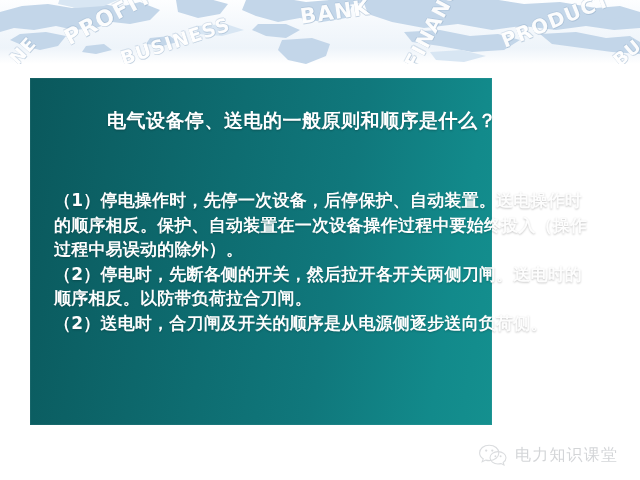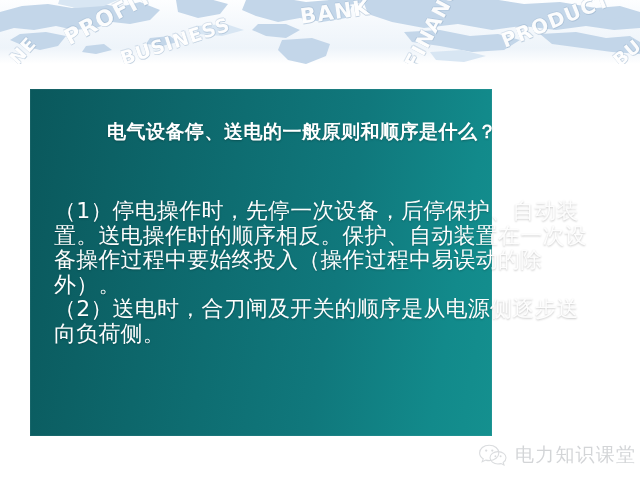--- a/index.html
+++ b/index.html
@@ -46,21 +46,21 @@
   .wm-bank     { left: 300px; top: 0px;  font-size: 21px; transform: rotate(-8deg); }
   .wm-financy  { left: 382px; top: 8px;  font-size: 20px; transform: rotate(-62deg); }
   .wm-product  { left: 498px; top: 8px;  font-size: 20px; transform: rotate(-22deg); }
   .wm-edge     { left: 612px; top: 42px; font-size: 18px; transform: rotate(-40deg); }
   .wm-left     { left: 8px;   top: 40px; font-size: 18px; transform: rotate(-48deg); }
 
   
   #content-panel {
     position: absolute;
     left: 30px;
-    top: 89px;
+    top: 78px;
     width: 462px;
     height: 347px;
     background: linear-gradient(100deg,
                 #0a585c 0%,
                 #0c6165 18%,
                 #0e6d71 42%,
                 #10787c 65%,
                 #128a8b 88%,
                 #14908f 100%);
     box-shadow: 0 0 0 1px rgba(255,255,255,0.05) inset;
@@ -80,22 +80,22 @@
     padding-right: 36px;
     box-sizing: border-box;
   }
 
   #panel-body {
     position: absolute;
     left: 24px;
     top: 110px;
     width: 540px;
     color: #fdfdfd;
-    font-size: 22px;
-    font-weight: 400;
+    font-size: 17px;
+    font-weight: 700;
     line-height: 24.5px;
     letter-spacing: 0.2px;
     text-shadow: 0 1px 2px rgba(0,0,0,0.22);
   }
   #panel-body .para {
     margin: 0;
     text-indent: 0;
     white-space: pre-wrap;
     word-break: break-all;
   }
@@ -112,21 +112,21 @@
     gap: 7px;
     opacity: 0.62;
   }
   #footer-watermark .wechat-mark {
     width: 30px;
     height: 26px;
     flex: 0 0 auto;
   }
   #footer-watermark .wm-label {
     color: #b9bcc0;
-    font-size: 19px;
+    font-size: 16px;
     font-weight: 400;
     letter-spacing: 1.2px;
     white-space: nowrap;
   }
 </style>
 </head>
 <body>
 
 <div id="header-band">
 
@@ -170,20 +170,21 @@
     <span class="wm-text wm-left">NE</span>
   </div>
 </div>
 
 <div id="content-panel">
 
   <div id="panel-title">电气设备停、送电的一般原则和顺序是什么？</div>
 
   <div id="panel-body">
     <p class="para">（1）停电操作时，先停一次设备，后停保护、自动装置。送电操作时的顺序相反。保护、自动装置在一次设备操作过程中要始终投入（操作过程中易误动的除外）。</p>
+    <p class="para">（2）停电时，先断各侧的开关，然后拉开各开关两侧刀闸。送电时的顺序相反。以防带负荷拉合刀闸。</p>
     <p class="para">（2）送电时，合刀闸及开关的顺序是从电源侧逐步送向负荷侧。</p>
   </div>
 
 </div>
 
 <div id="footer-watermark">
   <svg class="wechat-mark" viewBox="0 0 30 26">
     <g fill="none" stroke="#c4c7cb" stroke-width="1.1">
 
       <path d="M11.2,3.2 C5.6,3.2 1.6,6.8 1.6,10.9 C1.6,13.3 3.0,15.4 5.2,16.8 L4.2,19.8 L7.8,18.1 C8.9,18.4 10.0,18.6 11.2,18.6 C16.8,18.6 20.8,15.0 20.8,10.9 C20.8,6.8 16.8,3.2 11.2,3.2 Z"></path>

